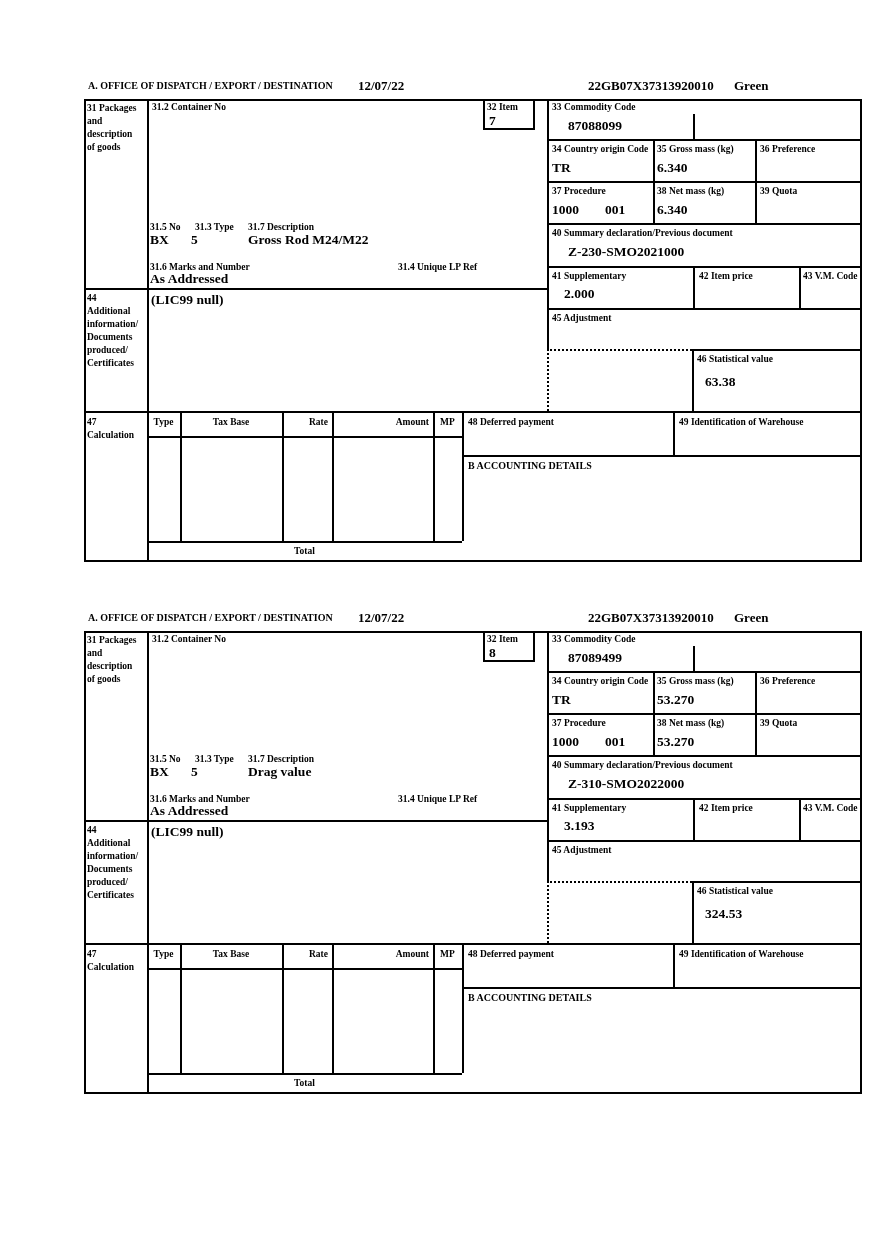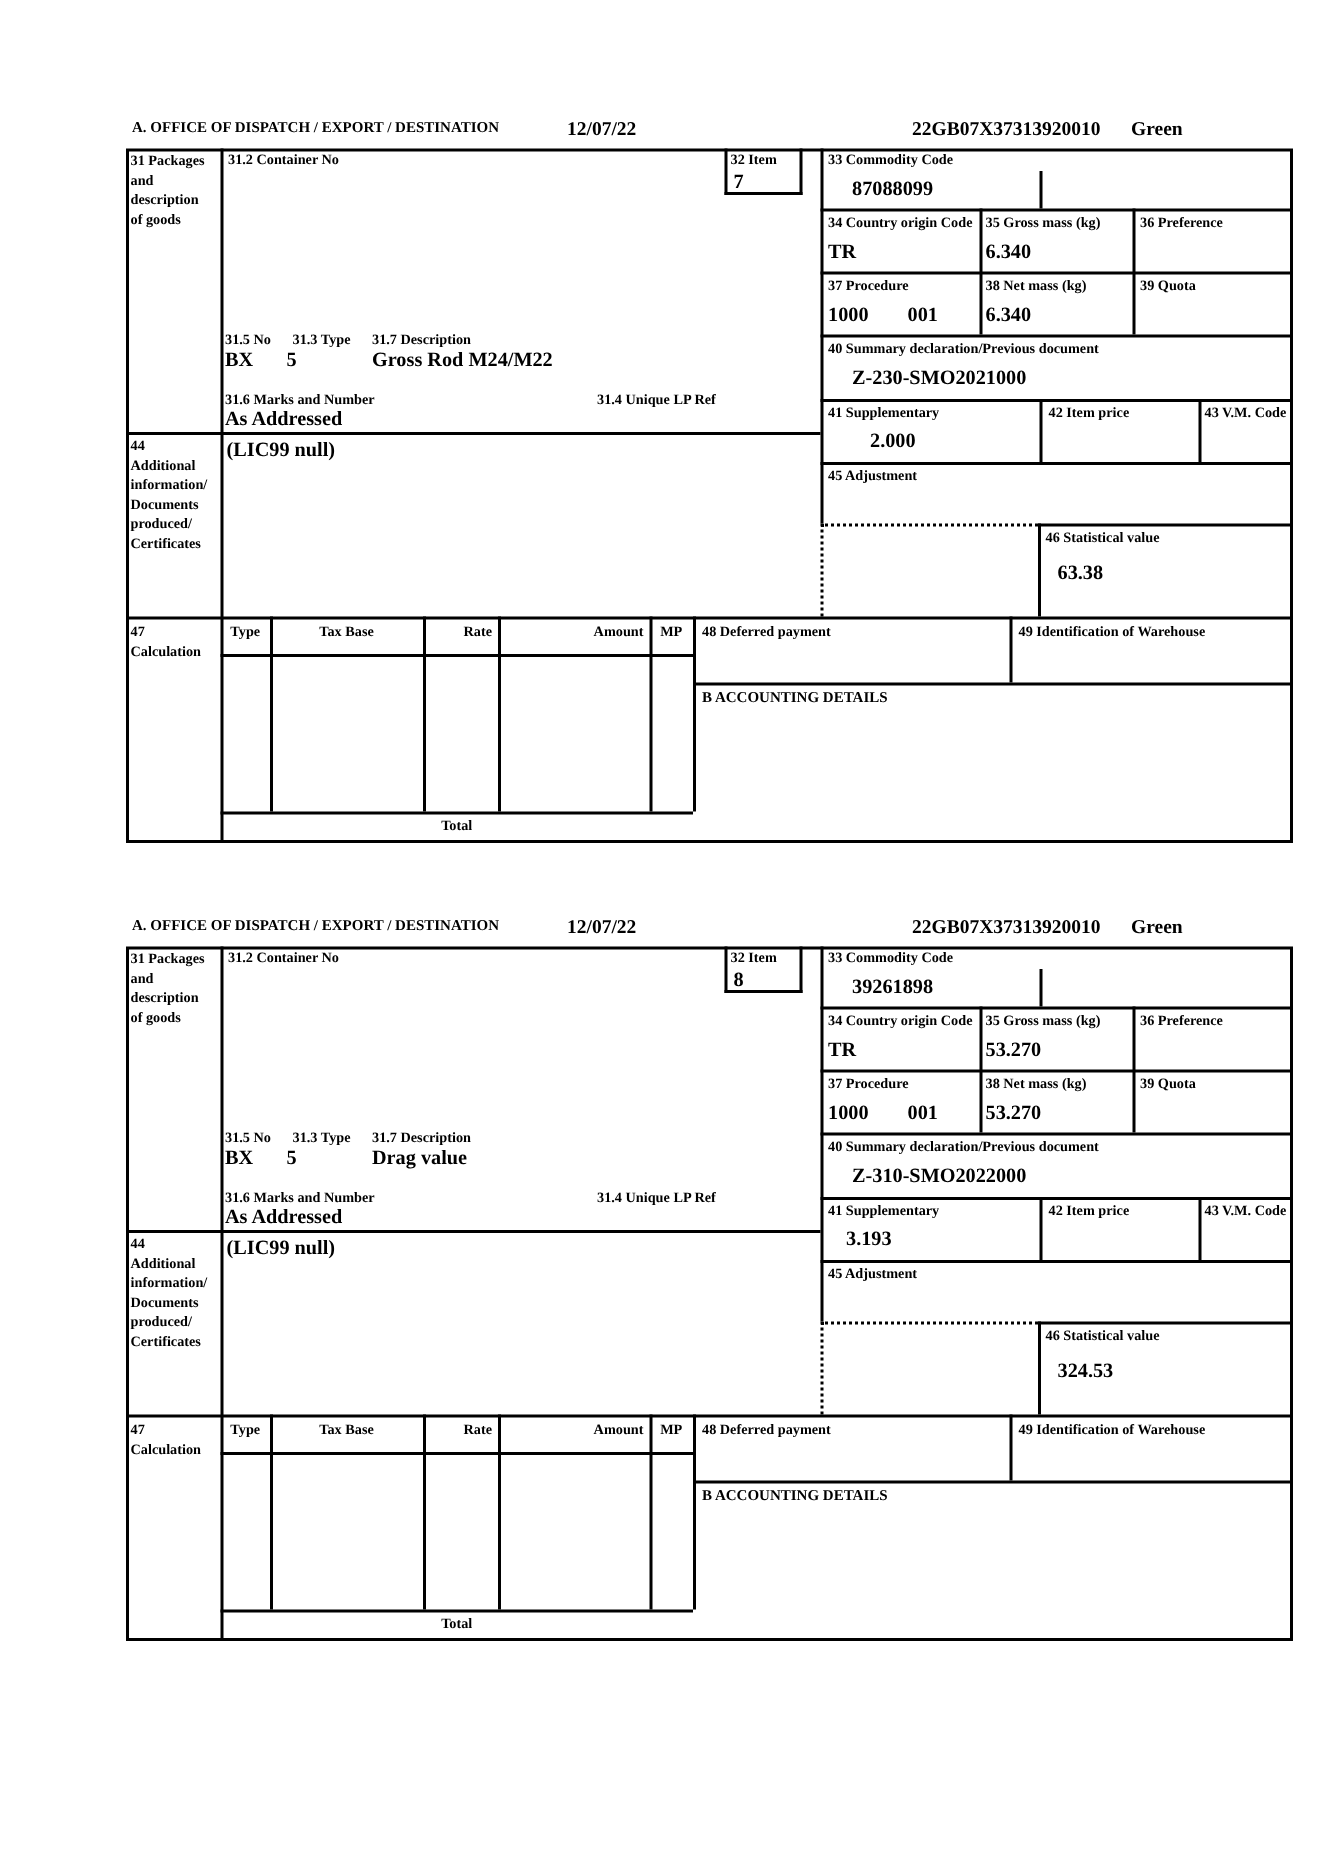--- a/index.html
+++ b/index.html
@@ -3,21 +3,21 @@
 <meta charset="utf-8">
 <style>
   html,body{margin:0;padding:0;background:#fff;}
   #page{position:relative;width:882px;height:1250px;background:#ffffff;overflow:hidden;
         font-family:"Liberation Serif","DejaVu Serif",serif;color:#000;}
   .block{position:absolute;left:84px;width:780px;height:490px;}
   .lbl{position:absolute;font-weight:bold;font-size:9.5px;line-height:11px;white-space:nowrap;}
   .ml{white-space:pre-line;line-height:13px;}
   .val{position:absolute;font-weight:bold;font-size:13.5px;line-height:16px;white-space:nowrap;}
   .hdr-office{position:absolute;font-weight:bold;font-size:10px;white-space:nowrap;}
-  .hdr-big{position:absolute;font-weight:bold;font-size:13px;white-space:nowrap;margin-left:20px;}
+  .hdr-big{position:absolute;font-weight:bold;font-size:13px;white-space:nowrap;}
   .frame{position:absolute;border:2px solid #000;box-sizing:border-box;}
   .vl{position:absolute;width:2px;background:#000;}
   .hl{position:absolute;height:2px;background:#000;}
   .vdot{position:absolute;width:0;border-left:2px dotted #000;}
   .hdot{position:absolute;height:0;border-top:2px dotted #000;}
   .cell-hd{position:absolute;font-weight:bold;font-size:9.5px;line-height:11px;}
   .tc{text-align:center;} .tr{text-align:right;}
 </style>
 </head>
 <body>
@@ -66,21 +66,21 @@
     <div class="lbl" style="left:573px;top:110px;">38 Net mass (kg)</div>
     <div class="val" style="left:573px;top:126px;">6.340</div>
     <div class="lbl" style="left:676px;top:110px;">39 Quota</div>
     <div class="hl" style="left:463px;top:147px;width:315px;"></div>
 
     <div class="lbl" style="left:468px;top:152px;">40 Summary declaration/Previous document</div>
     <div class="val" style="left:484px;top:168px;">Z-230-SMO2021000</div>
     <div class="hl" style="left:463px;top:190px;width:315px;"></div>
 
     <div class="lbl" style="left:468px;top:195px;">41 Supplementary</div>
-    <div class="val" style="left:480px;top:210px;margin-left:16px;">2.000</div>
+    <div class="val" style="left:480px;top:210px;">2.000</div>
     <div class="lbl" style="left:615px;top:195px;">42 Item price</div>
     <div class="lbl" style="left:719px;top:195px;">43 V.M. Code</div>
     <div class="vl" style="left:609px;top:190px;height:42px;"></div>
     <div class="vl" style="left:715px;top:190px;height:42px;"></div>
     <div class="hl" style="left:463px;top:232px;width:315px;"></div>
 
     <div class="lbl" style="left:468px;top:237px;">45 Adjustment</div>
     <div class="hdot" style="left:463px;top:273px;width:145px;"></div>
     <div class="hl" style="left:608px;top:273px;width:170px;"></div>
 
@@ -150,21 +150,21 @@
     <div class="lbl" style="left:403px;top:26px;">32 Item</div>
     <div class="val" style="left:405px;top:37px;">8</div>
 
     <div class="lbl ml" style="left:3px;top:26px;width:58px;">31 Packages
 and
 description
 of goods</div>
     <div class="lbl" style="left:68px;top:26px;">31.2 Container No</div>
 
     <div class="lbl" style="left:468px;top:26px;">33 Commodity Code</div>
-    <div class="val" style="left:484px;top:42px;">39261898</div>
+    <div class="val" style="left:484px;top:42px;">87089499</div>
     <div class="vl" style="left:609px;top:38px;height:25px;"></div>
     <div class="hl" style="left:463px;top:63px;width:315px;"></div>
 
     <div class="lbl" style="left:468px;top:68px;">34 Country origin Code</div>
     <div class="val" style="left:468px;top:84px;">TR</div>
     <div class="lbl" style="left:573px;top:68px;">35 Gross mass (kg)</div>
     <div class="val" style="left:573px;top:84px;">53.270</div>
     <div class="lbl" style="left:676px;top:68px;">36 Preference</div>
     <div class="vl" style="left:569px;top:63px;height:84px;"></div>
     <div class="vl" style="left:671px;top:63px;height:84px;"></div>

